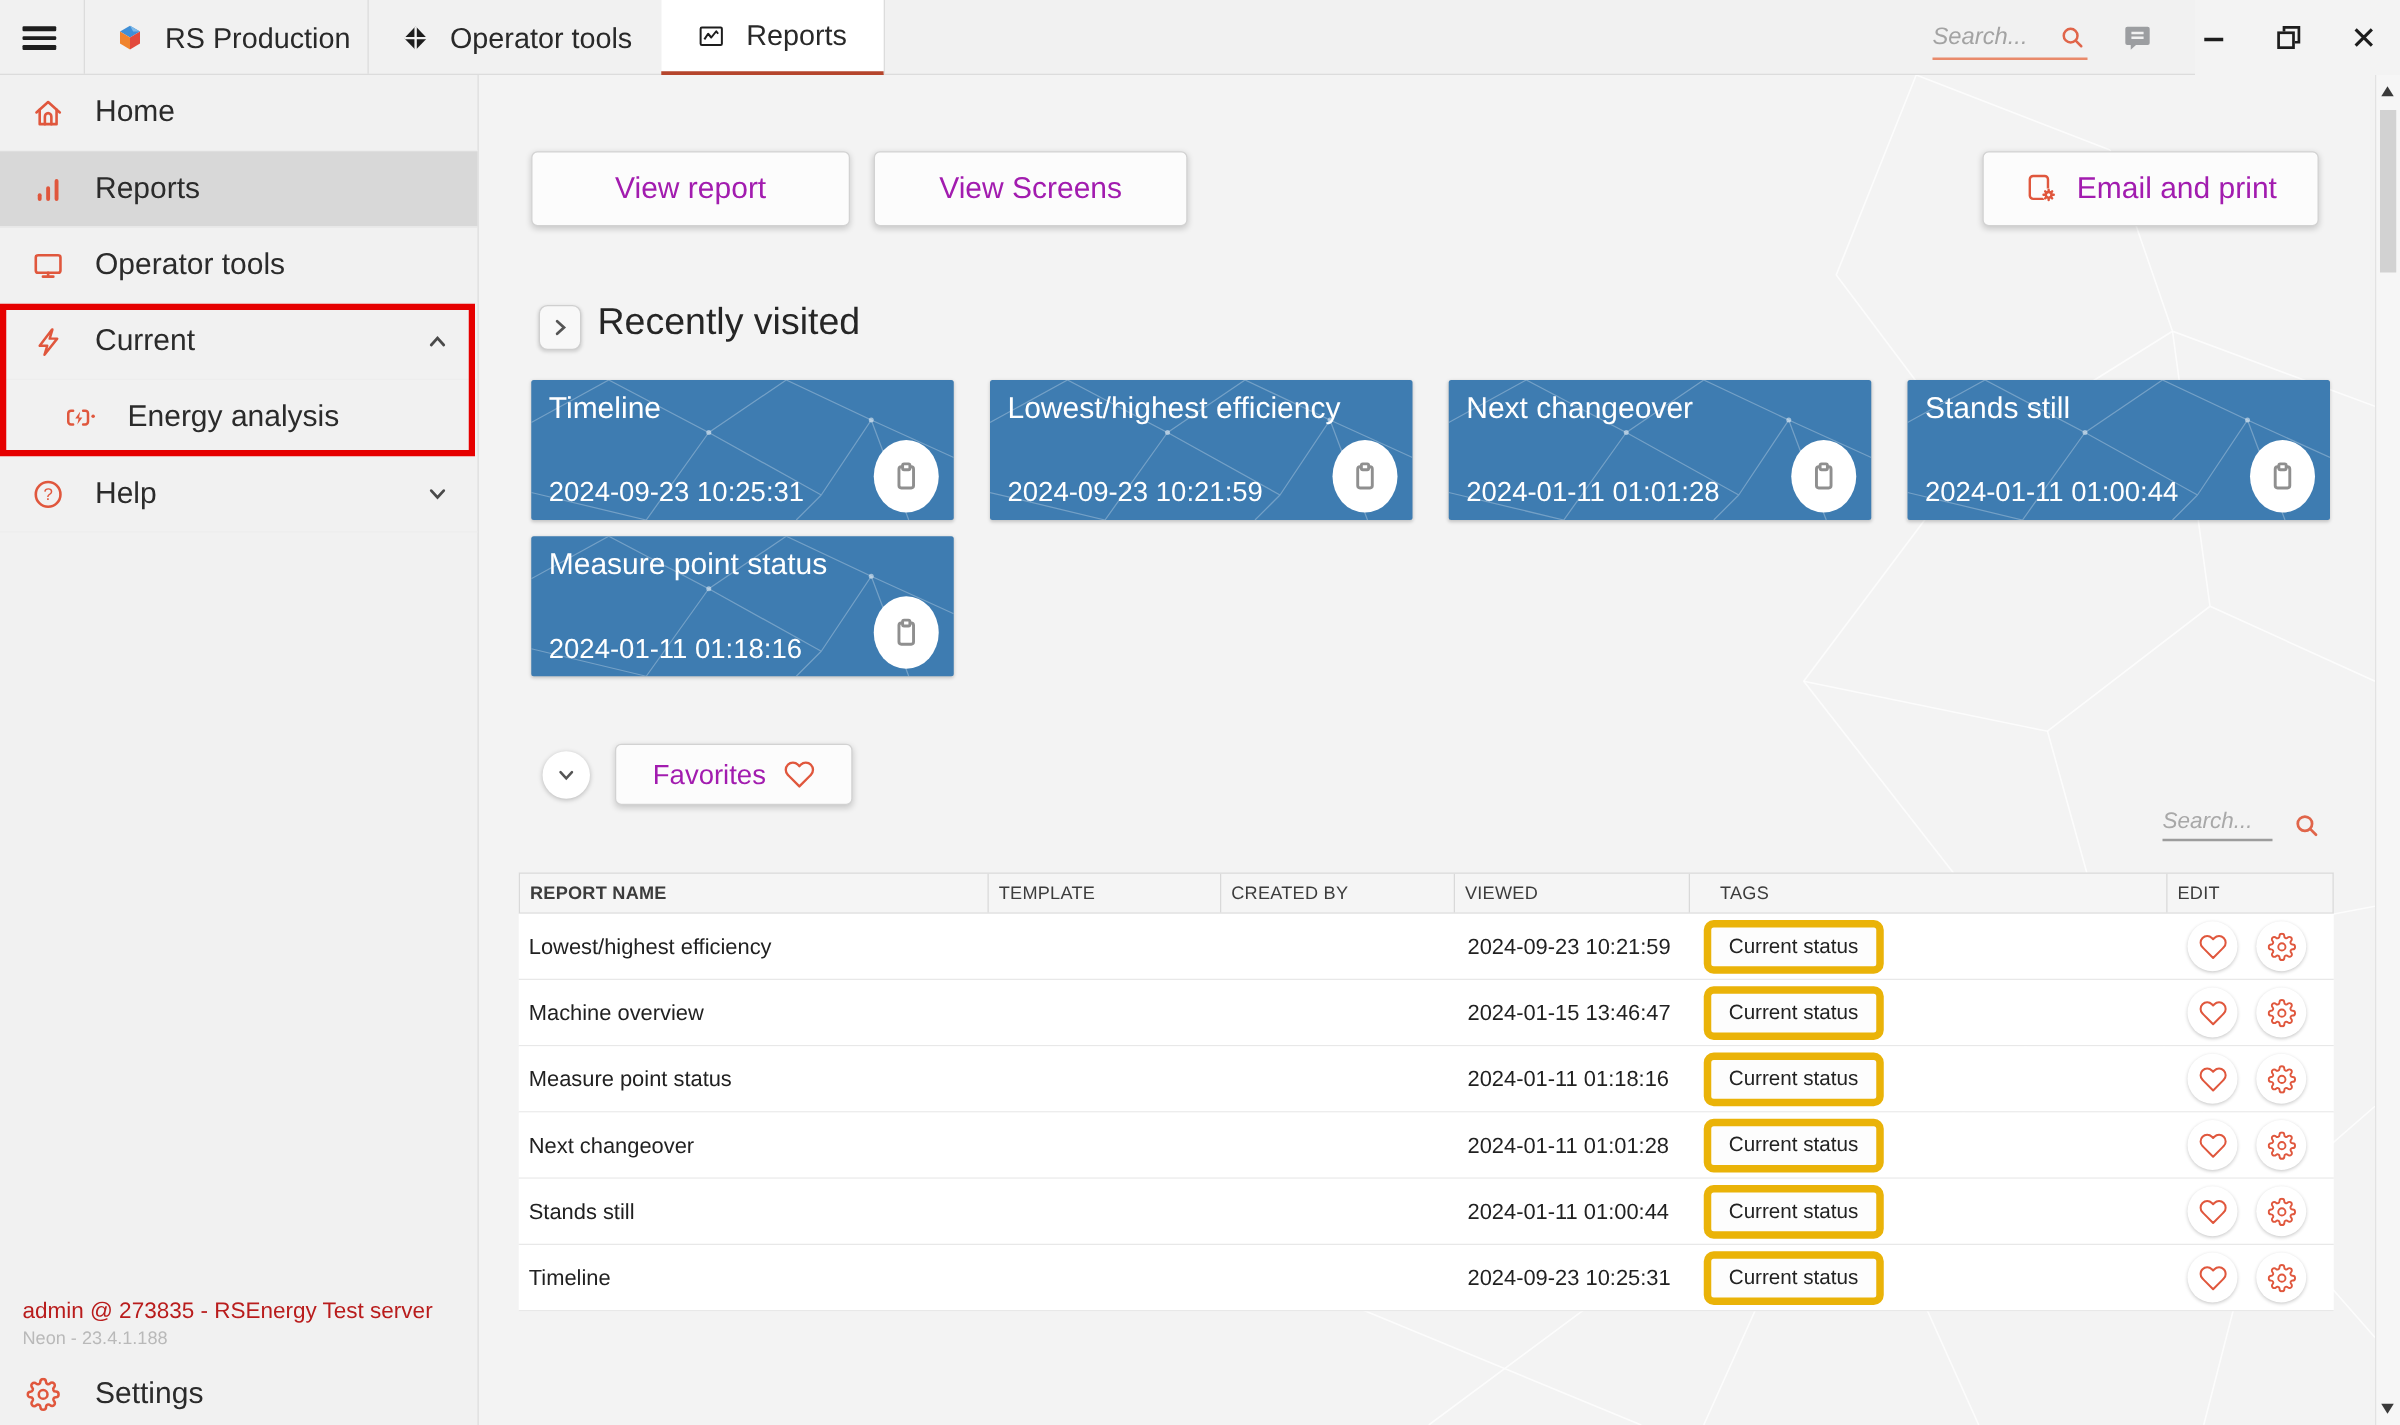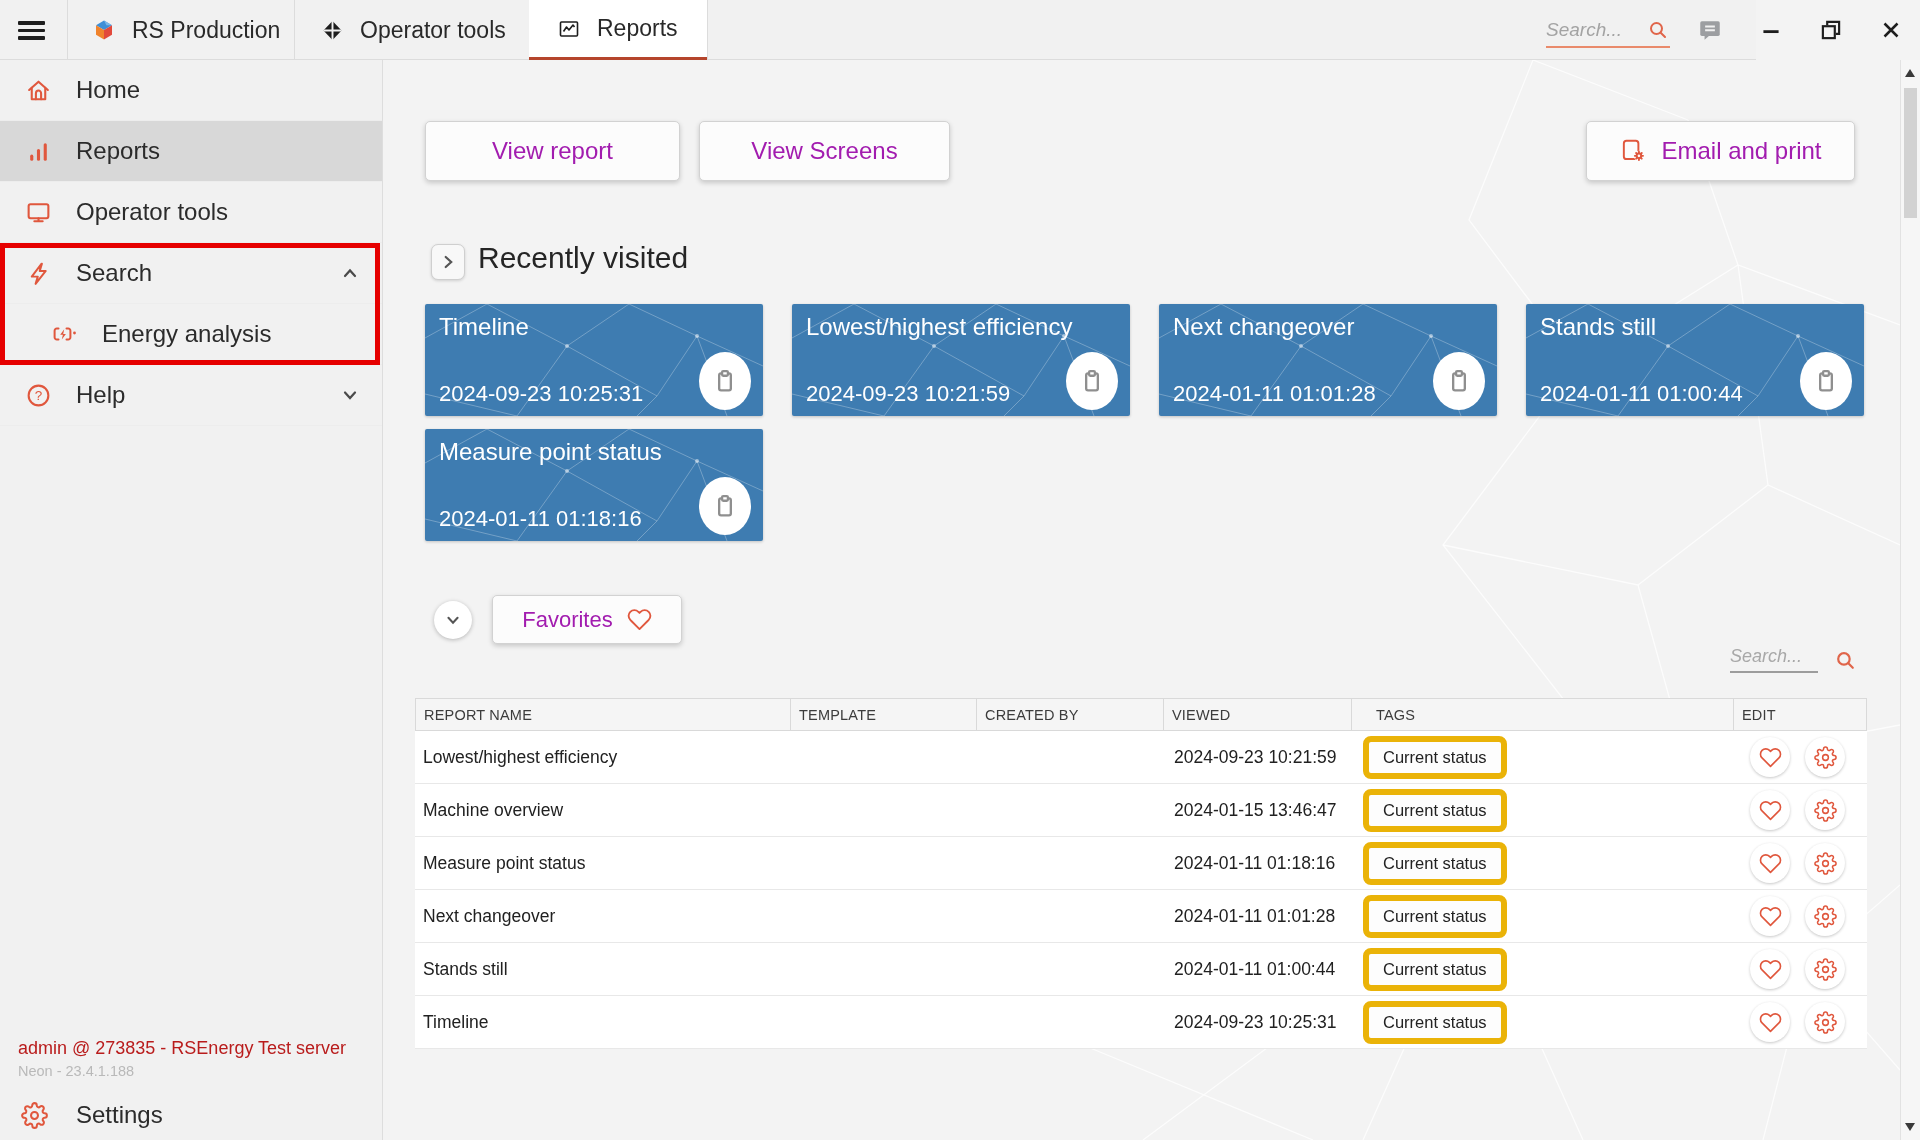--- a/index.html
+++ b/index.html
@@ -77,21 +77,21 @@
   .tbl-search { position:absolute; left:1347px; top:586px; display:flex; align-items:flex-end;
                 gap:15px; cursor:text; }
   .tbl-search .ph { font-style:italic; color:#a8a8a8; font-size:18px; border-bottom:2px solid #9c9c9c;
                     width:88px; padding-bottom:4px; }
 
   .table { position:absolute; left:32px; top:638px; width:1452px; }
   .thead { display:flex; height:33px; background:#f5f5f5; border:1px solid #d9d9d9;
            box-sizing:border-box; align-items:stretch; }
   .th { font-size:14.5px; color:#3c3c3c; letter-spacing:.2px; padding-left:8px; box-sizing:border-box;
         display:flex; align-items:center; border-left:1px solid #d9d9d9; cursor:pointer; }
-  .th:first-child { border-left:none; }
+  .th:first-child { border-left:none;font-weight:bold; }
   .c1 { width:374px; } .c2 { width:186px; } .c3 { width:187px; } .c4 { width:188px; }
   .c5 { width:382px;padding-left:24px; } .c6 { width:133px; }
   .trow { display:flex; height:52px; background:#fff; border-bottom:1px solid #e8e8e8;
           align-items:center; cursor:pointer; }
   .td { box-sizing:border-box; padding-left:8px; font-size:17.5px; color:#212121; }
   .td.viewed { padding-left:12px; }
   .td.tags { padding-left:8px; }
   .tag-pill { display:inline-block; border:6px solid #eab308; background:#fdfdfd; border-radius:8px;
               padding:6px 14px; font-size:16.5px; color:#222; margin-left:5px; }
   .td.edit { display:flex; gap:15px; padding-left:18px; }
@@ -225,21 +225,21 @@
     </span>
     <span class="side-label">Operator tools</span>
   </div>
 
   <div class="side-item">
     <span class="side-icon">
       <svg width="27" height="27" viewBox="0 0 26 26" fill="none" stroke="#e0573d" stroke-width="1.9" stroke-linejoin="round">
         <path d="M16 3.5 L6.5 16 h5.8 l-2.1 7 L20 10.5 h-5.8 l2.1-7 z"></path>
       </svg>
     </span>
-    <span class="side-label">Search</span>
+    <span class="side-label">Current</span>
     <span class="side-chev">
       <svg width="20" height="20" viewBox="0 0 20 20" fill="none" stroke="#4a4a4a" stroke-width="2.2" stroke-linecap="round">
         <path d="M5 13 l5-5.5 5 5.5"></path>
       </svg>
     </span>
   </div>
 
   <div class="side-item sub">
     <span class="side-icon">
       <svg width="28" height="26" viewBox="0 0 28 26" fill="none" stroke="#e0573d" stroke-width="2" stroke-linecap="round">

